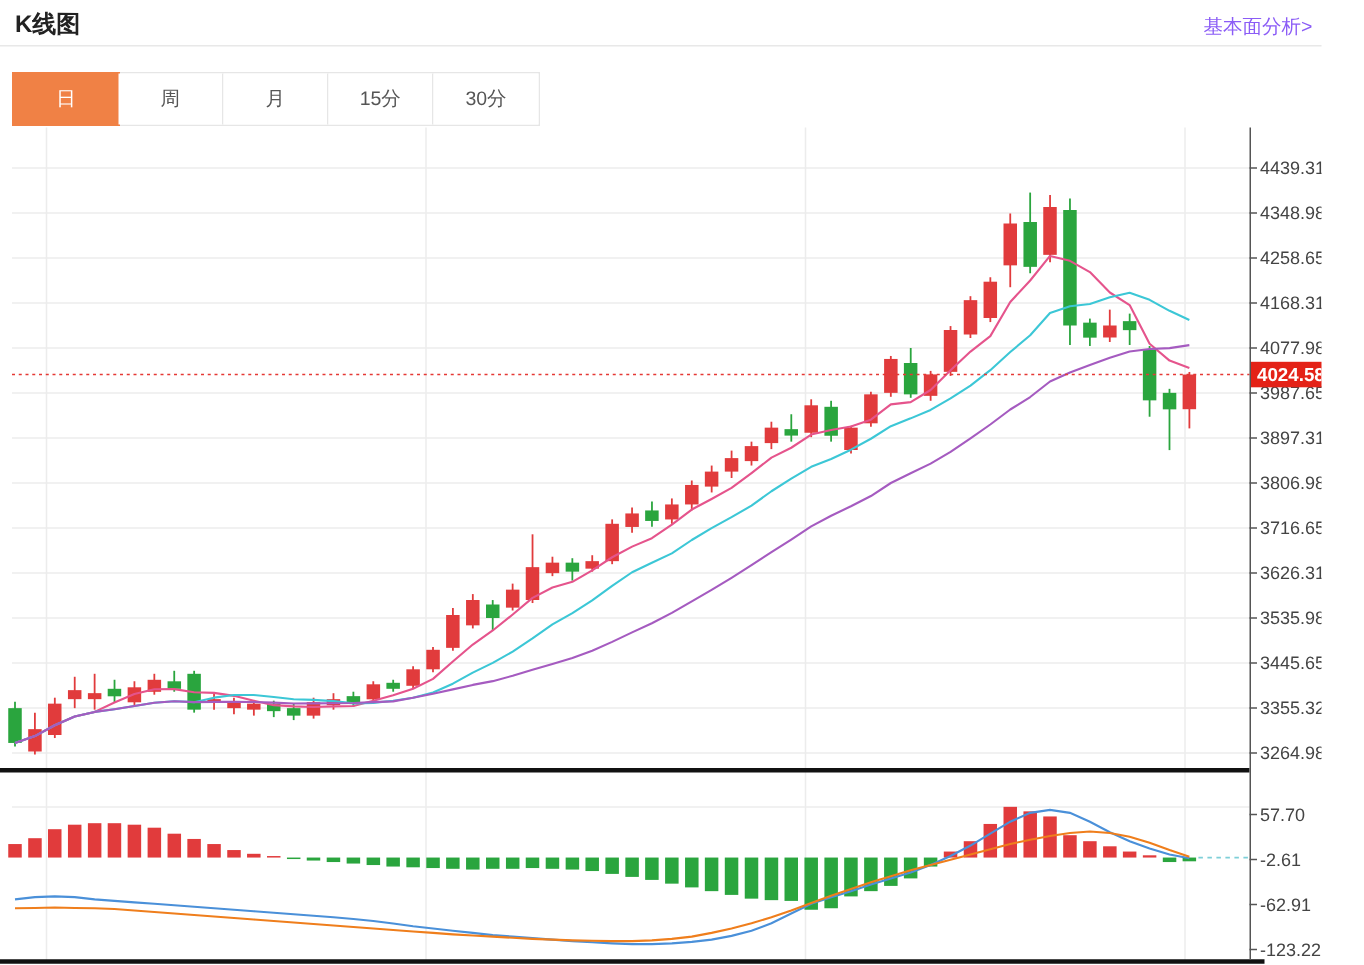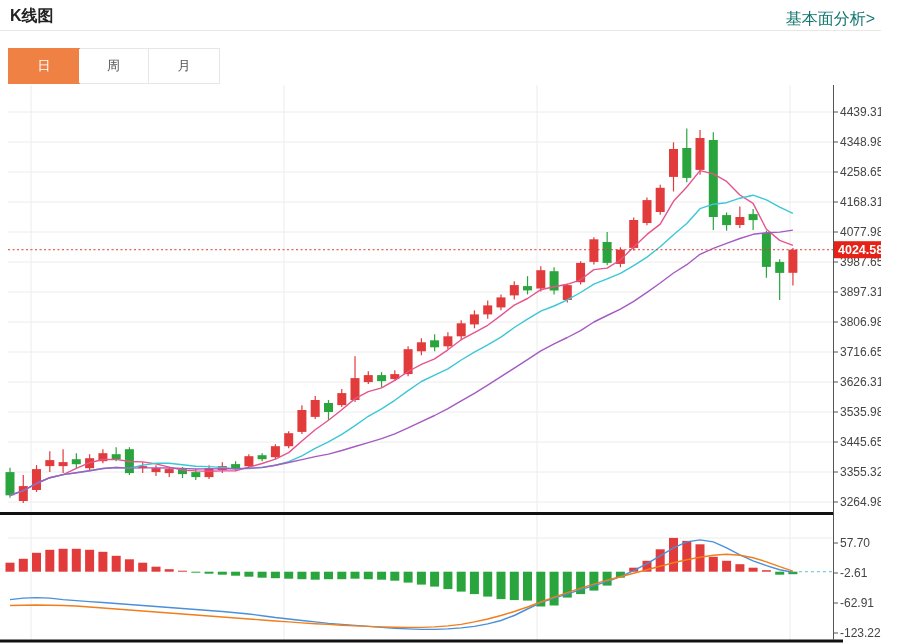--- a/index.html
+++ b/index.html
@@ -1,19 +1,19 @@
 <!DOCTYPE html>
 <html><head>
 <meta charset="utf-8">
 <style>
   html,body{margin:0;padding:0;background:#fff;}
   .page{position:relative;width:881px;height:643px;background:#fff;overflow:hidden;
         font-family:"Liberation Sans","DejaVu Sans",sans-serif;}
   .hdr-title{position:absolute;left:10px;top:6px;font-size:16px;font-weight:bold;color:#222;}
-  .hdr-link{position:absolute;right:6px;top:9px;font-size:16px;color:#0f766e;text-decoration:none;cursor:pointer;}
+  .hdr-link{position:absolute;right:6px;top:9px;font-size:13px;color:#8b5cf6;text-decoration:none;cursor:pointer;}
   .hdr-divider{position:absolute;left:0;top:30px;width:909px;height:1px;background:#e8e8e8;}
   .tabbar{position:absolute;left:8px;top:48px;height:36px;display:flex;border:1px solid #e6e6e6;box-sizing:border-box;}
   .tab{width:70px;height:34px;line-height:34px;text-align:center;font-size:13px;color:#555;
        border-right:1px solid #e6e6e6;cursor:pointer;background:#fff;box-sizing:border-box;}
   .tab:last-child{border-right:none;}
   .tab.active{background:var(--accent,#f08145);color:#fff;border-right:none;margin:-1px;width:72px;height:36px;line-height:36px;}
   .inforow{position:absolute;left:18px;font-size:13px;white-space:nowrap;}
   .inforow .grp{margin-right:16px;}
   .lbl{color:#333;}
   .val-red{color:var(--up,#e13b3c);}
@@ -31,20 +31,22 @@
 <div class="page" style="--up: #e13b3c; --down: #2aa53e; --ma5: #e5548c; --ma10: #3cc7d6; --ma20: #a55bc0; --diff: #4a90d9; --dea: #ef7e1c; --accent: #f08145;">
 
   <div class="hdr-title">K线图</div>
   <a class="hdr-link">基本面分析&gt;</a>
   <div class="hdr-divider"></div>
 
   <div class="tabbar" id="tabbar">
       <div class="tab active">日</div>
       <div class="tab">周</div>
       <div class="tab">月</div>
+      <div class="tab">15分</div>
+      <div class="tab">30分</div>
     </div>
 
   <svg id="chart" width="909" height="643">
       <g>
         <line x1="8" y1="112" x2="833" y2="112" stroke="#ececec" stroke-width="1"></line>
         <line x1="8" y1="142" x2="833" y2="142" stroke="#ececec" stroke-width="1"></line>
         <line x1="8" y1="172" x2="833" y2="172" stroke="#ececec" stroke-width="1"></line>
         <line x1="8" y1="202" x2="833" y2="202" stroke="#ececec" stroke-width="1"></line>
         <line x1="8" y1="232" x2="833" y2="232" stroke="#ececec" stroke-width="1"></line>
         <line x1="8" y1="262" x2="833" y2="262" stroke="#ececec" stroke-width="1"></line>

